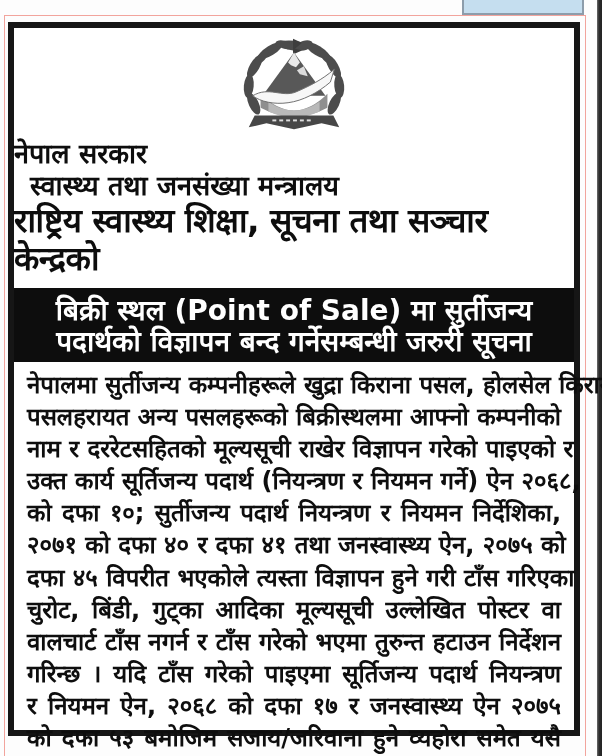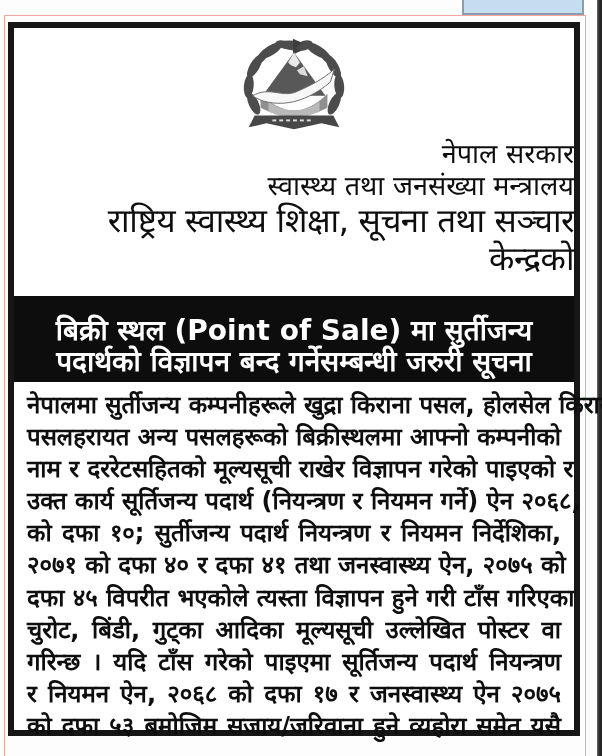--- a/index.html
+++ b/index.html
@@ -22,28 +22,28 @@
   }
   .notice-box{
     position:absolute;left:8px;top:22px;width:572px;height:714px;
     box-sizing:border-box;border:6px solid #161616;background:#fff;
   }
   .emblem-wrap{
     width:100%;display:flex;justify-content:center;margin-top:8px;
   }
   .emblem-wrap svg{width:118px;height:100px;}
   .hdr{
-    text-align:right;color:#0d0d0d;font-weight:400;
+    text-align:left;color:#0d0d0d;font-weight:700;
   }
   .hdr-gov{font-size:27px;line-height:31px;margin-top:2px;}
   .hdr-min{font-size:27px;line-height:33px;padding-left:16px;}
   .hdr-dep{font-size:33px;line-height:38px;letter-spacing:-0.5px;}
   .title-banner{
-    margin-top:18px;color:#fff;text-align:center;
-    padding:19px 6px 5px 6px;font-weight:700;
+    margin-top:10px;color:#fff;text-align:center;
+    padding:7px 6px 5px 6px;font-weight:700;
   }
   .title-line{font-size:28px;line-height:31px;white-space:nowrap;}
   .notice-body{
     padding:7px 13px 0 13px;color:#0e0e0e;font-weight:700;
   }
   .body-line{
     font-size:24px;line-height:32.1px;white-space:nowrap;
     text-align:justify;text-align-last:justify;
   }
   .body-line.last{text-align-last:left;}
@@ -112,18 +112,19 @@
 
   <div class="notice-body">
     <div class="body-line">नेपालमा सुर्तीजन्य कम्पनीहरूले खुद्रा किराना पसल, होलसेल किराना</div>
     <div class="body-line">पसलहरायत अन्य पसलहरूको बिक्रीस्थलमा आफ्नो कम्पनीको</div>
     <div class="body-line">नाम र दररेटसहितको मूल्यसूची राखेर विज्ञापन गरेको पाइएको र</div>
     <div class="body-line">उक्त कार्य सूर्तिजन्य पदार्थ (नियन्त्रण र नियमन गर्ने) ऐन २०६८,</div>
     <div class="body-line">को दफा १०; सुर्तीजन्य पदार्थ नियन्त्रण र नियमन निर्देशिका,</div>
     <div class="body-line">२०७१ को दफा ४० र दफा ४१ तथा जनस्वास्थ्य ऐन, २०७५ को</div>
     <div class="body-line">दफा ४५ विपरीत भएकोले त्यस्ता विज्ञापन हुने गरी टाँस गरिएका</div>
     <div class="body-line">चुरोट, बिंडी, गुट्का आदिका मूल्यसूची उल्लेखित पोस्टर वा</div>
+    <div class="body-line">वालचार्ट टाँस नगर्न र टाँस गरेको भएमा तुरुन्त हटाउन निर्देशन</div>
     <div class="body-line">गरिन्छ । यदि टाँस गरेको पाइएमा सूर्तिजन्य पदार्थ नियन्त्रण</div>
     <div class="body-line">र नियमन ऐन, २०६८ को दफा १७ र जनस्वास्थ्य ऐन २०७५</div>
     <div class="body-line">को दफा ५३ बमोजिम सजाय/जरिवाना हुने व्यहोरा समेत यसै</div>
   </div>
 
 </div>
 
 </body></html>

